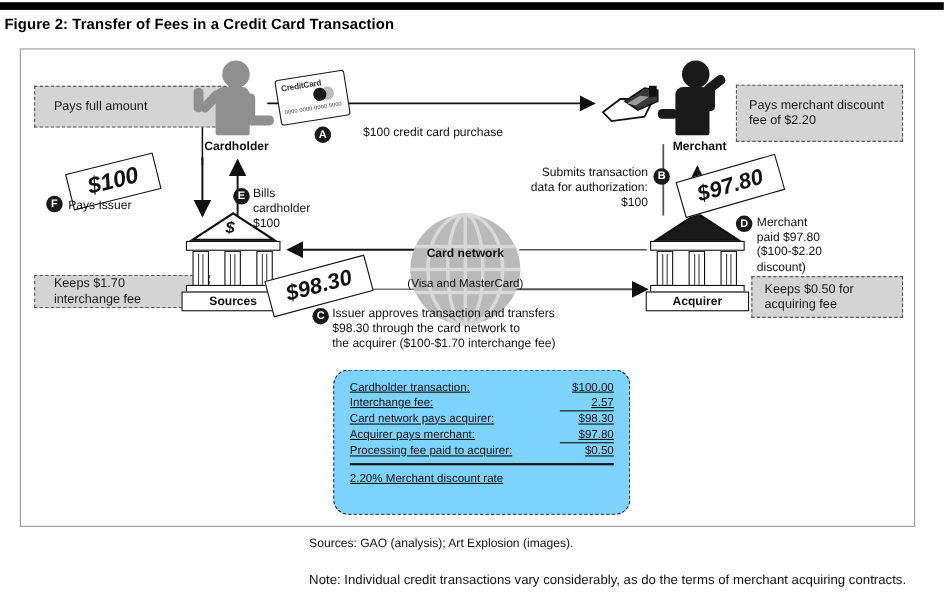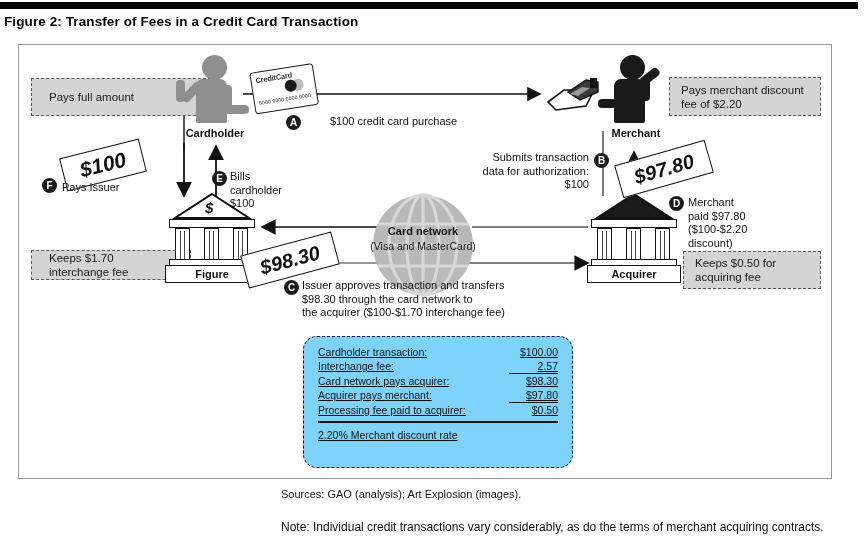--- a/index.html
+++ b/index.html
@@ -10,21 +10,21 @@
   #top-rule{left:0;top:2px;width:858px;height:7px;background:#000;}
   #fig-title{left:4px;top:14px;font-size:13.5px;font-weight:bold;letter-spacing:.1px;color:#000;white-space:nowrap;}
 
   
   #diagram-frame{left:18px;top:44px;width:812px;height:433px;border:1.5px solid #9a9a9a;background:#fff;}
 
   
   .gbox{background:#d4d4d4;border:1.5px dashed #595959;display:flex;align-items:center;box-sizing:border-box;}
   .gbox span{font-size:11.5px;line-height:14px;color:#1a1a1a;display:block;}
   #box-pays-full{left:31px;top:78px;width:180px;height:38px;padding-left:17px;}
-  #box-merch-disc{left:669px;top:77px;width:152px;height:39px;padding-left:11px;}
+  #box-merch-disc{left:669px;top:77px;width:152px;height:52px;padding-left:11px;}
   #box-keeps-interchange{left:31px;top:250px;width:160px;height:30px;padding-left:17px;}
   #box-keeps-acquiring{left:683px;top:251px;width:138px;height:38px;padding-left:11px;}
 
   
   .person{position:absolute;}
   .p-head{position:absolute;border-radius:50%;}
   .p-body{position:absolute;border-radius:7px 7px 2px 2px;}
   .p-arm{position:absolute;border-radius:4px;}
 
   
@@ -70,21 +70,21 @@
   .bank .dollar{position:absolute;left:36px;top:6px;font-size:15px;font-weight:bold;font-style:italic;color:#111;}
 
   #issuer-bank{left:169px;top:193px;}
   #issuer-bank .roofline{position:absolute;left:5px;top:0;width:76px;height:26px;}
   #acquirer-bank{left:591px;top:193px;}
 
   
   #card-network{left:372px;top:194px;width:102px;height:102px;}
   #cn-label{left:352px;top:225px;width:142px;text-align:center;}
   #cn-label .l1{font-size:11px;font-weight:bold;color:#111;}
-  #cn-label .l2{font-size:10.5px;color:#111;margin-top:3px;}
+  #cn-label .l2{font-size:10.5px;color:#111;margin-top:15px;}
 
   
   .tag{position:absolute;background:#fff;border:1.4px solid #111;display:flex;align-items:center;justify-content:center;
        font-weight:bold;font-style:italic;color:#111;}
   #tag-100{left:62px;top:148px;width:80px;height:32px;font-size:21px;transform:rotate(-14deg);}
   #tag-9830{left:243px;top:243px;width:92px;height:32px;font-size:20px;transform:rotate(-15deg);}
   #tag-9780{left:617px;top:152px;width:92px;height:32px;font-size:20px;transform:rotate(-16deg);}
 
   
   .badge{position:absolute;width:15px;height:15px;border-radius:50%;background:#1a1a1a;color:#fff;
@@ -212,21 +212,21 @@
     <div class="col" style="left:29px">
         <i></i>
         <i class="b"></i>
       </div>
     <div class="col" style="left:58px">
         <i></i>
         <i class="b"></i>
       </div>
   </div>
   <div class="base"></div>
-  <div class="plate">Figure</div>
+  <div class="plate">Sources</div>
 </div>
 
 <div class="bank" id="acquirer-bank">
   <svg class="abs" style="left:5px;top:0;width:76px;height:26px;" viewBox="0 0 76 26">
     <path d="M38,1 L75,25 L1,25 Z" fill="#1a1a1a" stroke="#111" stroke-width="2"></path>
   </svg>
   <div class="entab"></div>
   <div class="cols">
     <div class="col" style="left:0">
         <i></i>

